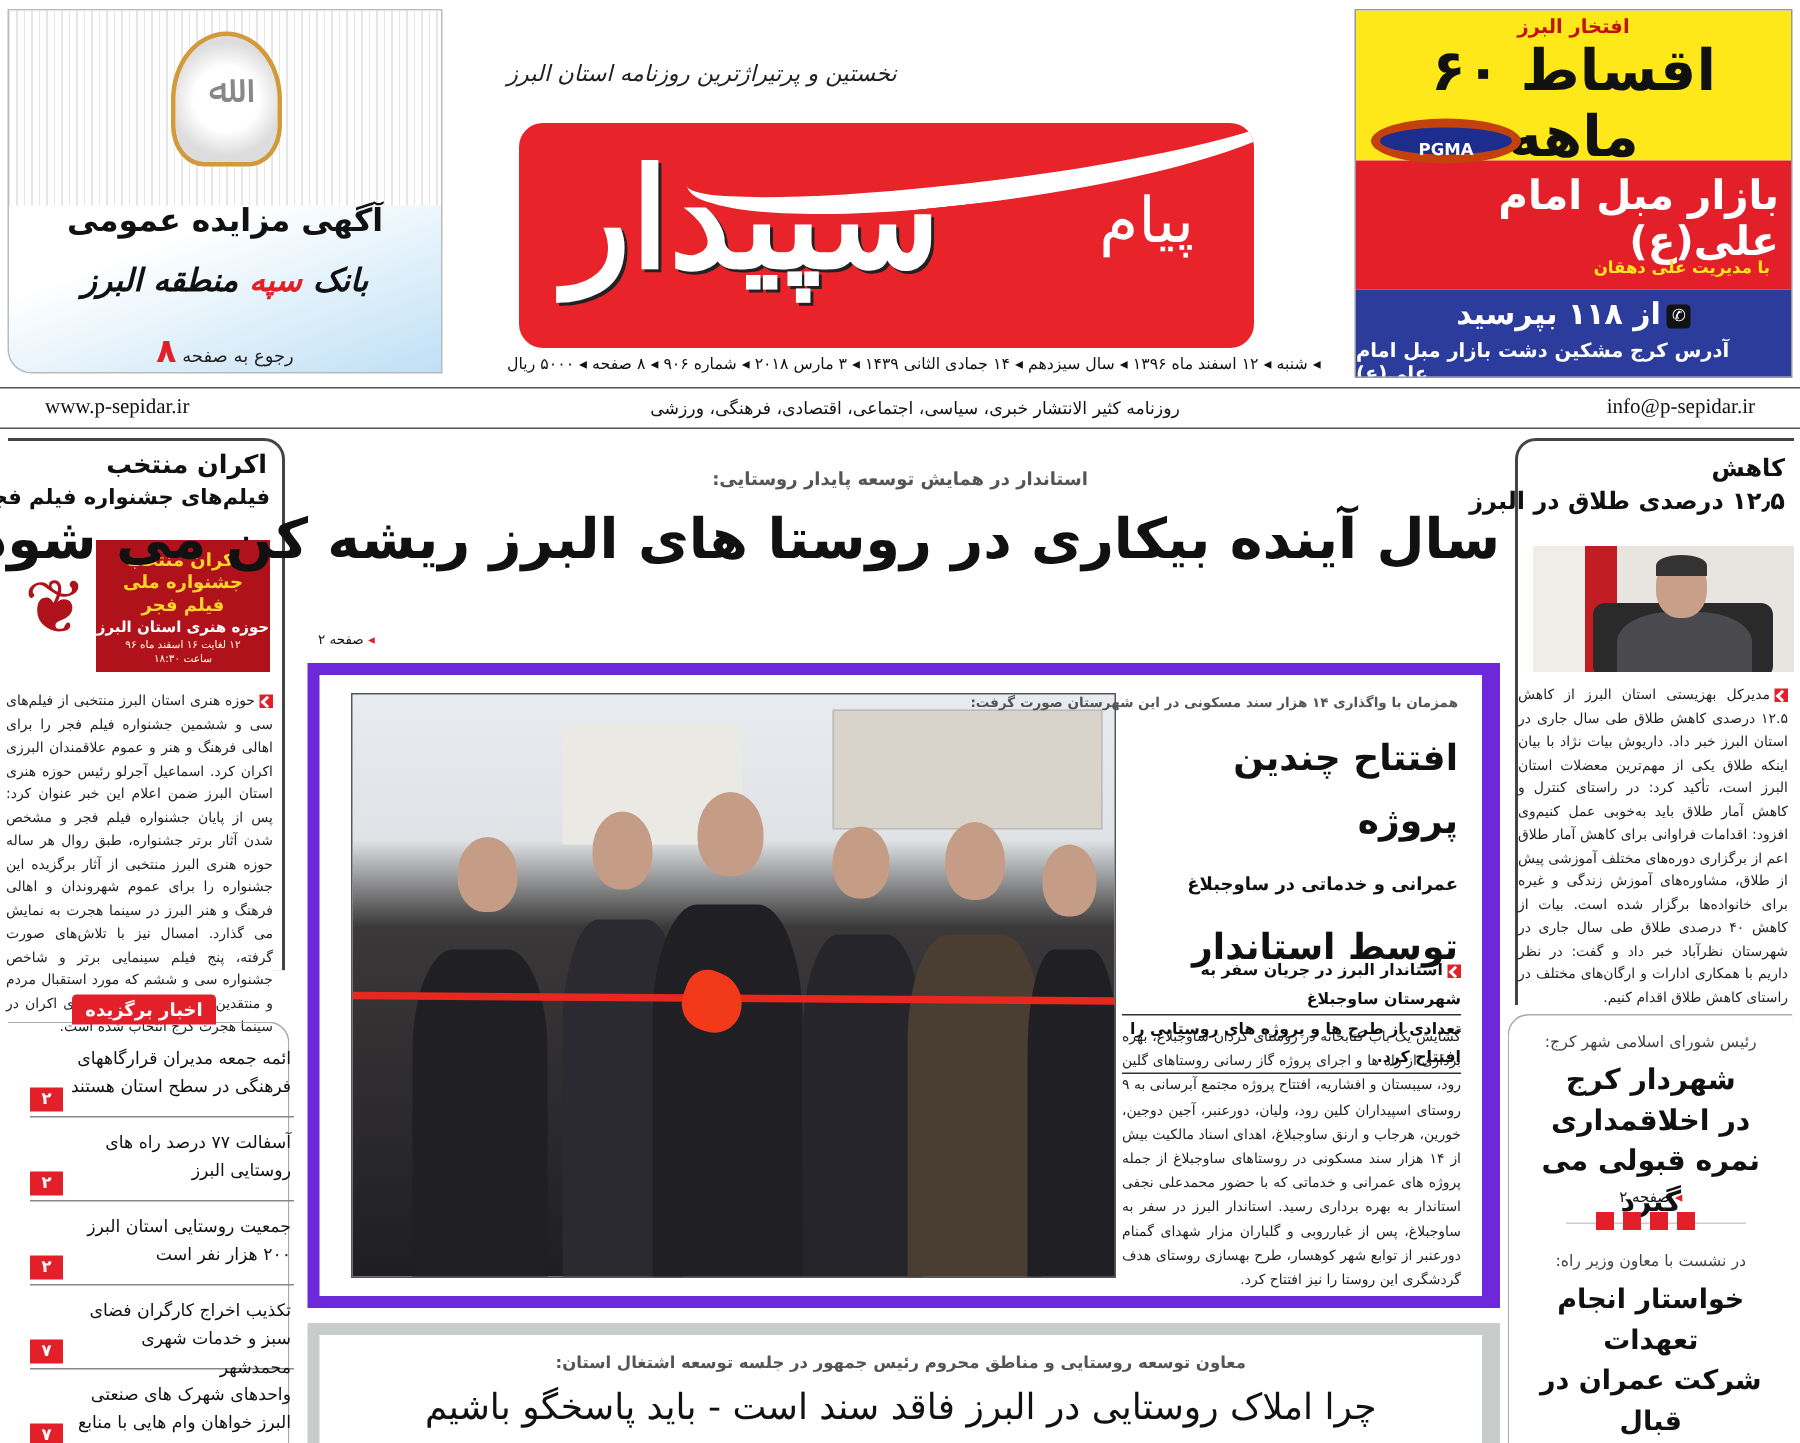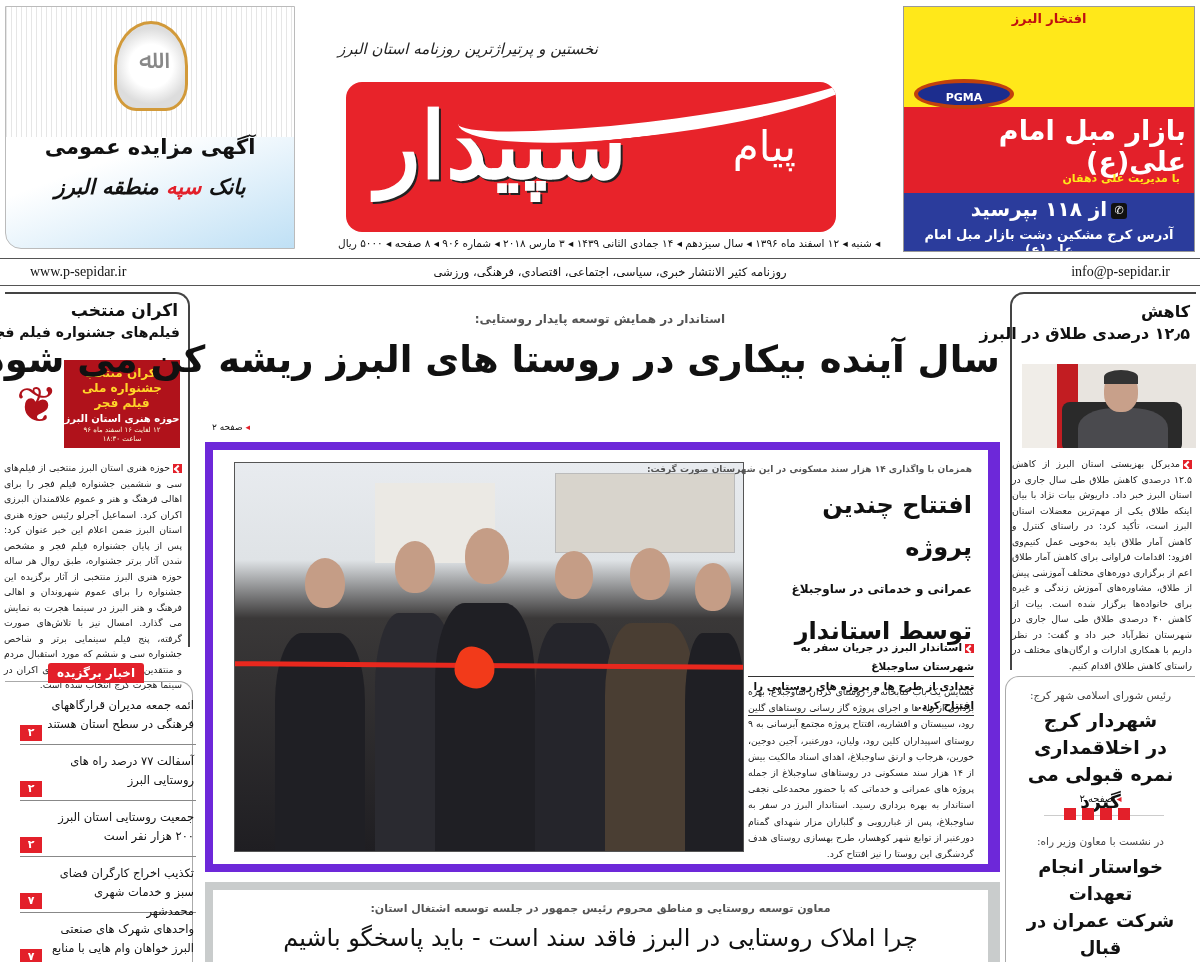--- a/index.html
+++ b/index.html
@@ -8,25 +8,25 @@
   .rtl { direction: rtl; }
   .abs { position: absolute; }
 
   
   .ad-right { left: 903px; top: 6px; width: 292px; height: 246px; border: 1px solid #999; overflow: hidden; }
   .ad-right .yellow { position: absolute; left: 0; top: 0; width: 100%; height: 100px; background: #ffe81a; }
   .ad-right .red { position: absolute; left: 0; top: 100px; width: 100%; height: 86px; background: #e3202a; }
   .ad-right .blue { position: absolute; left: 0; top: 186px; width: 100%; height: 60px; background: #2b3c9c; }
   .ad-right .t1 { position:absolute; top:4px; width:100%; text-align:center; font-weight:bold; font-size:13px; color:#c01010; }
   .ad-right .t2 { position:absolute; top:18px; width:100%; text-align:center; font-weight:bold; font-size:38px; color:#111; letter-spacing:-1px; }
-  .ad-right .pgma { position:absolute; left:10px; top:72px; width:100px; height:30px; border-radius:50%; background:#1c2d8e; color:#fff; font-size:11px; font-weight:bold; text-align:center; line-height:30px; border:4px solid #c2410c; }
+  .ad-right .pgma { position:absolute; left:10px; top:72px; width:100px; height:30px; border-radius:50%; background:#1c2d8e; color:#fff; font-size:11px; font-weight:bold; text-align:center; line-height:30px; border:6px solid #c2410c; }
   .ad-right .t3 { position:absolute; top:108px; right:8px; font-weight:bold; font-size:27px; color:#fff; }
   .ad-right .t4 { position:absolute; top:165px; right:14px; font-weight:bold; font-size:11px; color:#ffe81a; }
   .ad-right .t5 { position:absolute; top:190px; width:100%; text-align:center; font-weight:bold; font-size:20px; color:#fff; }
-  .ad-right .t6 { position:absolute; top:220px; width:100%; text-align:center; font-weight:bold; font-size:13px; color:#fff; }
+  .ad-right .t6 { position:absolute; top:220px; width:100%; text-align:left; font-weight:bold; font-size:13px; color:#fff; }
   .ad-right .phone { display:inline-block; width:16px; height:16px; background:#111; border-radius:3px; color:#fff; font-size:11px; line-height:16px; text-align:center; margin-left:4px; vertical-align:middle; }
 
   .logo-area { left: 330px; top: 10px; width: 540px; height: 245px; }
   .tagline { position:absolute; left:8px; top:30px; font-family:"DejaVu Serif", serif; font-style:italic; font-size:15px; color:#222; }
   .logo-box { position:absolute; left:16px; top:72px; width:490px; height:150px; background:#e8232a; border-radius:16px; overflow:hidden; }
   .logo-main { position:absolute; left:30px; top:10px; font-family:"DejaVu Serif", serif; font-weight:bold; font-size:92px; color:#fff; text-shadow: 2px 2px 0 #222; }
   .logo-small { position:absolute; right:40px; top:40px; font-family:"DejaVu Serif", serif; font-size:42px; color:#fff; }
   .swoosh { position:absolute; left:110px; top:-28px; width:420px; height:80px; border-bottom: 14px solid #fff; border-radius: 0 0 60% 40%; transform: rotate(-6deg); }
   .dateline { position:absolute; left:8px; top:227px; font-size:10.5px; color:#111; white-space:nowrap; }
 
@@ -116,20 +116,21 @@
   .bottom-head { position:absolute; width:100%; top:34px; text-align:center; font-weight:normal; font-size:24px; white-space:nowrap; }
 </style>
 </head>
 <body>
 
 <div class="abs ad-right rtl">
   <div class="yellow"></div>
   <div class="red"></div>
   <div class="blue"></div>
   <div class="t1">افتخار البرز</div>
+  <div class="t2">اقساط ۶۰ ماهه</div>
   <div class="pgma">PGMA</div>
   <div class="t3">بازار مبل امام علی(ع)</div>
   <div class="t4">با مدیریت علی دهقان</div>
   <div class="t5"><span class="phone">✆</span><span>از ۱۱۸ بپرسید</span></div>
   <div class="t6">آدرس کرج مشکین دشت بازار مبل امام علی(ع)</div>
 </div>
 
 <div class="abs logo-area">
   <div class="tagline rtl">نخستین و پرتیراژترین روزنامه استان البرز</div>
   <div class="logo-box">
@@ -140,20 +141,21 @@
   <div class="dateline rtl">◂ شنبه ◂ ۱۲ اسفند ماه ۱۳۹۶ ◂ سال سیزدهم ◂ ۱۴ جمادی الثانی ۱۴۳۹ ◂ ۳ مارس ۲۰۱۸ ◂ شماره ۹۰۶ ◂ ۸ صفحه ◂ ۵۰۰۰ ریال</div>
 </div>
 
 <div class="abs ad-left rtl">
   <div class="stripes"></div>
   <div class="emblem">
       <span>ﷲ</span>
     </div>
   <div class="l1">آگهی مزایده عمومی</div>
   <div class="l2"><span>بانک </span><span class="red">سپه</span><span> منطقه البرز</span></div>
+  <div class="l3"><span>رجوع به صفحه</span> <span class="big">۸</span></div>
 </div>
 
 <div class="abs strip">
   <div class="web">www.p-sepidar.ir</div>
   <div class="mid rtl">روزنامه کثیر الانتشار خبری، سیاسی، اجتماعی، اقتصادی، فرهنگی، ورزشی</div>
   <div class="mail">info@p-sepidar.ir</div>
 </div>
 
 <div class="abs col-left rtl">
   <div class="h1">اکران منتخب</div>

